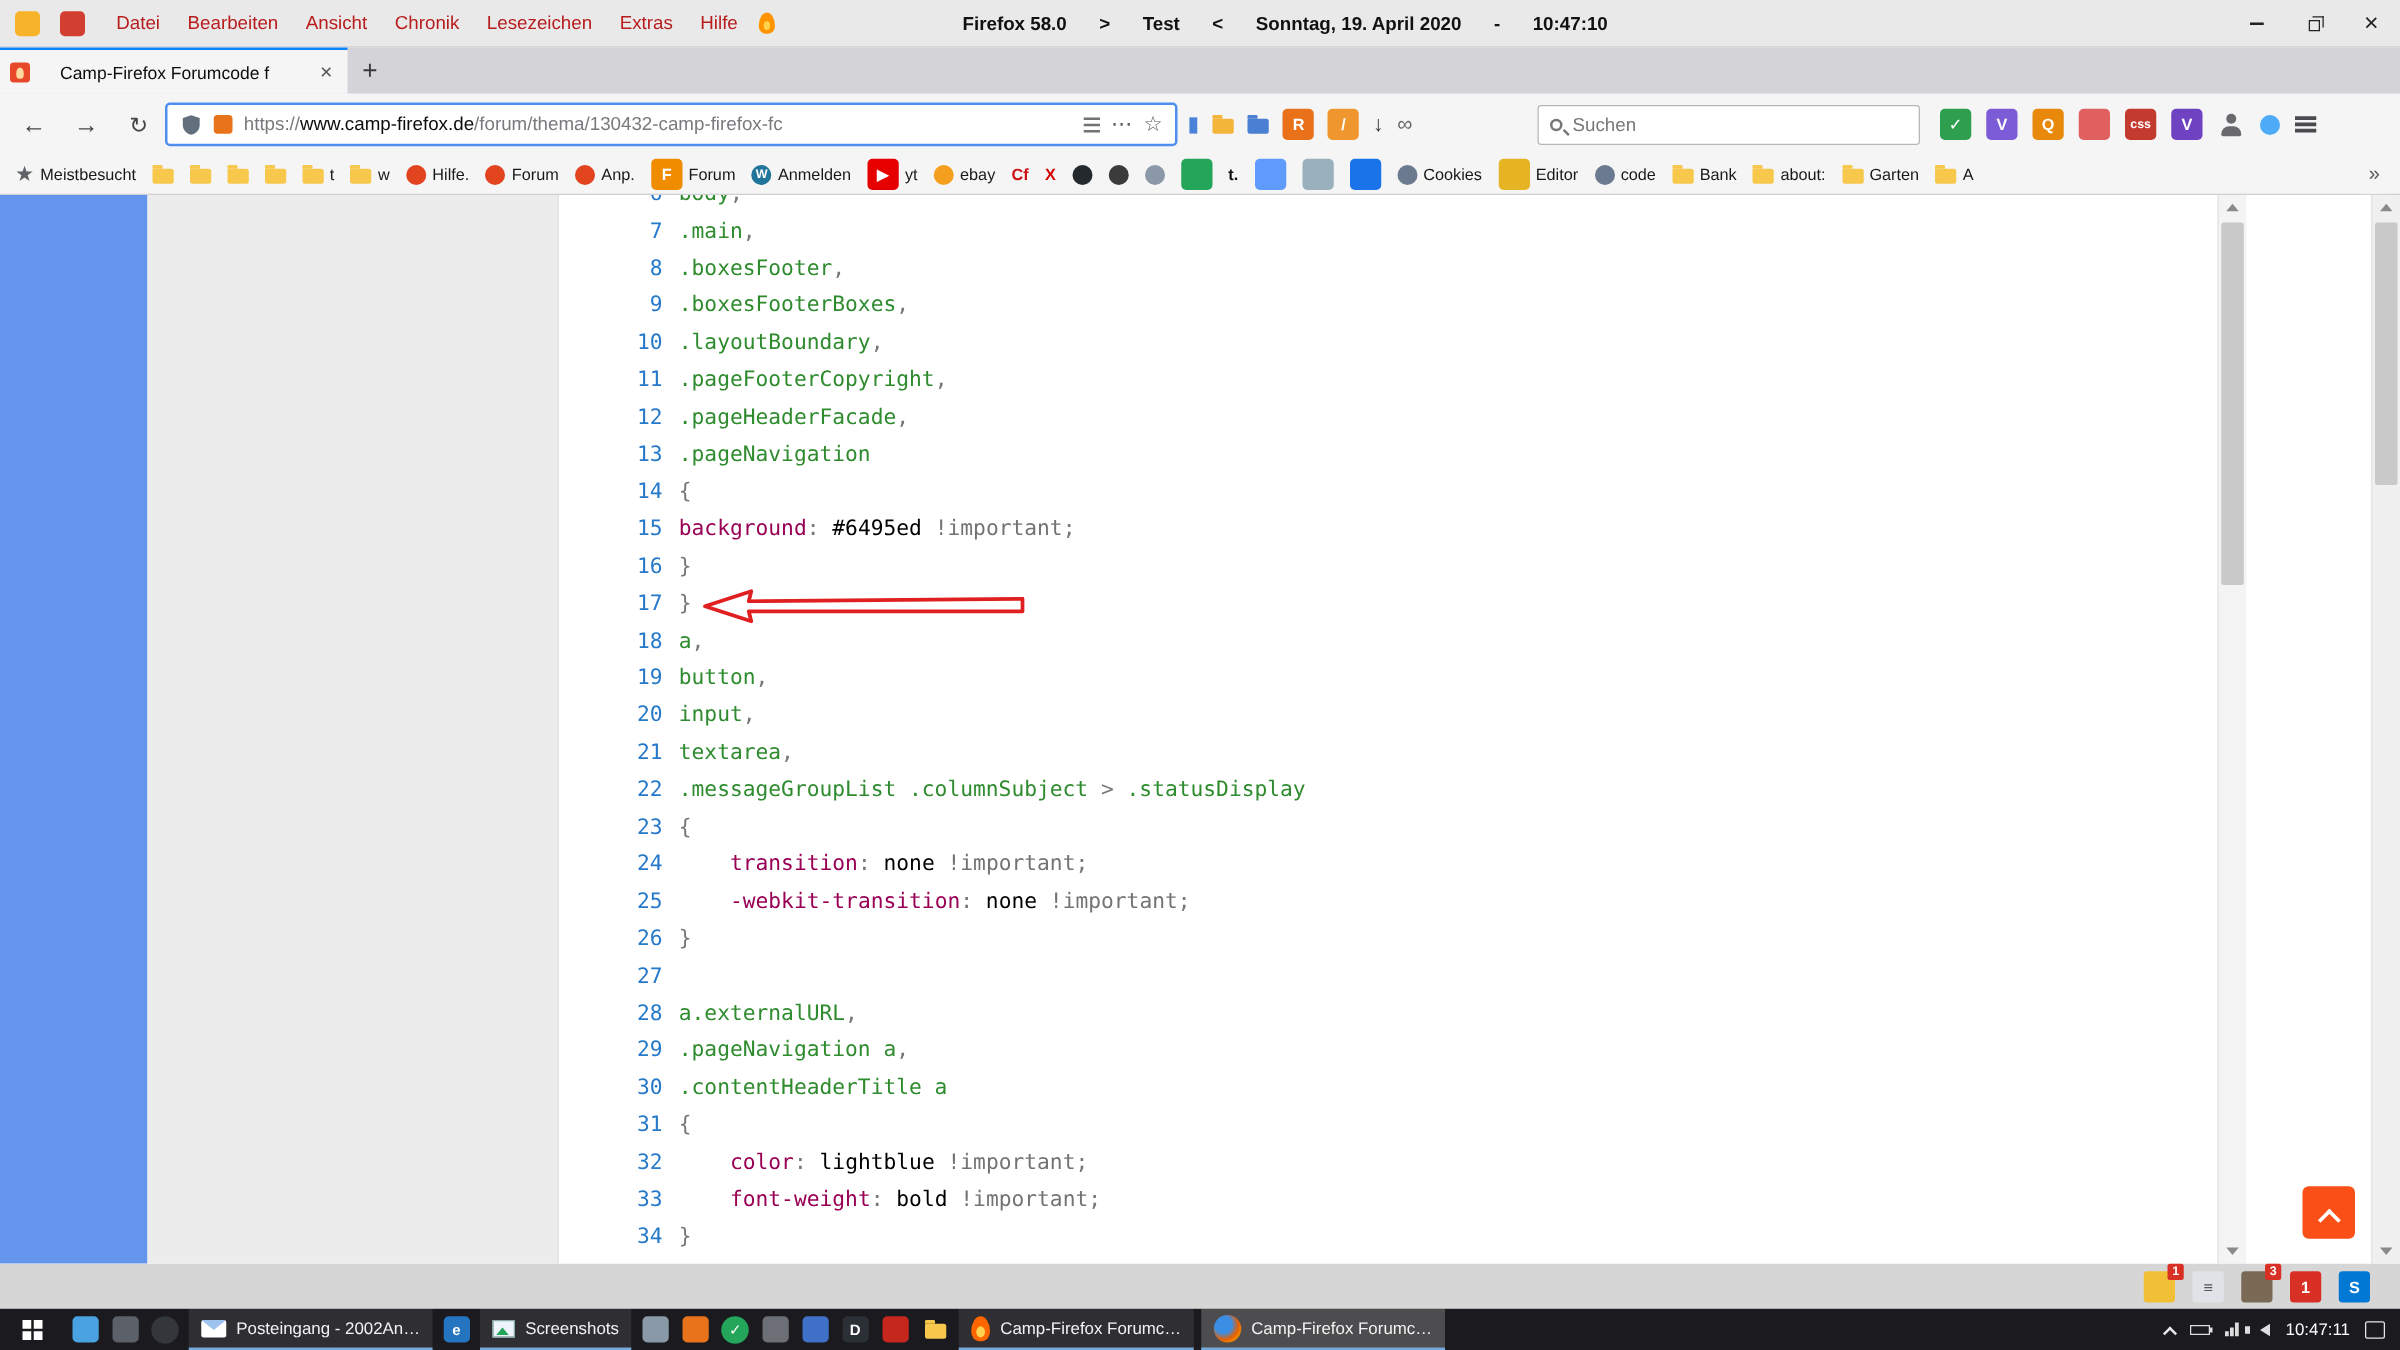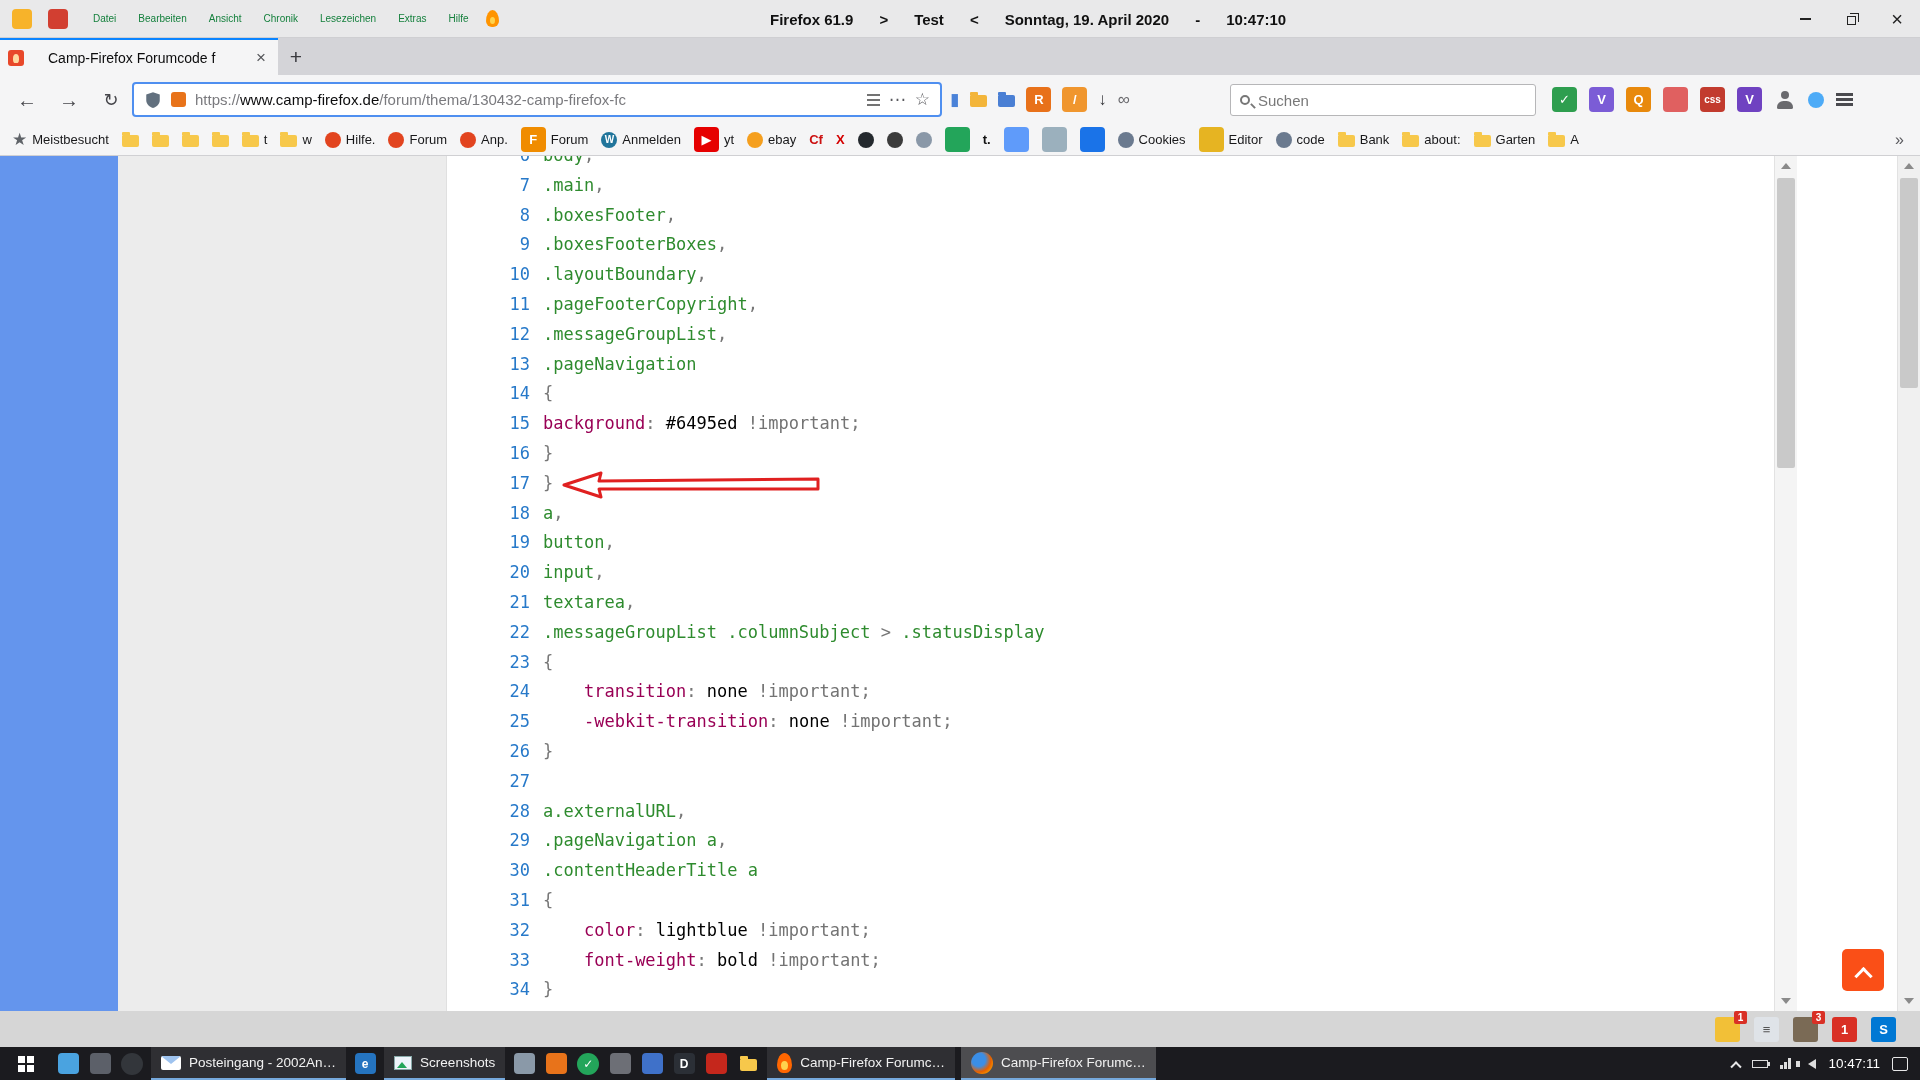--- a/index.html
+++ b/index.html
@@ -5,21 +5,21 @@
 *{margin:0;padding:0;box-sizing:border-box}
 body{background:#444;font-family:"Liberation Sans","DejaVu Sans",sans-serif}
 #screen{position:relative;width:1920px;height:1080px;background:#fff;overflow:hidden;color:#0c0c0d}
 
 
 #titlebar{position:absolute;top:0;left:0;right:0;height:38px;background:#e9e9ea;border-bottom:1px solid #cfcfd2;display:flex;align-items:center}
 .tb-ic{width:20px;height:20px;border-radius:4px;flex:none}
 #tb-ic1{margin-left:12px;background:#f7b32a}
 #tb-ic2{margin-left:16px;background:#d23f31}
 #menubar{display:flex;margin-left:14px}
-.menu-item{padding:0 11px;font-size:10px;line-height:38px;color:#15803d;white-space:nowrap}
+.menu-item{padding:0 11px;font-size:15px;line-height:38px;color:#b91c1c;white-space:nowrap}
 #flame{width:13px;height:17px;margin-left:6px;align-self:center;background:#ff9400;border-radius:50% 50% 45% 45%/65% 65% 35% 35%;position:relative}
 #flame::after{content:"";position:absolute;left:4px;top:7px;width:5px;height:7px;background:#ffd34d;border-radius:50%}
 #title-center{position:absolute;left:770px;top:0;height:38px;display:flex;align-items:center;gap:26px;font-size:15px;font-weight:700;color:#111;white-space:nowrap}
 #win-controls{position:absolute;right:0;top:0;height:38px;display:flex}
 .win-btn{width:46px;height:38px;display:flex;align-items:center;justify-content:center}
 .glyph-min{width:11px;height:2px;background:#222}
 .glyph-restore{width:9px;height:9px;border:1px solid #222;position:relative;background:#e9e9ea;margin-top:3px}
 .glyph-restore::before{content:"";position:absolute;left:2px;top:-4px;width:8px;height:8px;border-top:1px solid #222;border-right:1px solid #222}
 .glyph-close{font-size:20px;color:#222;line-height:1}
 
@@ -142,21 +142,21 @@
         <span class="menu-item">Datei</span>
         <span class="menu-item">Bearbeiten</span>
         <span class="menu-item">Ansicht</span>
         <span class="menu-item">Chronik</span>
         <span class="menu-item">Lesezeichen</span>
         <span class="menu-item">Extras</span>
         <span class="menu-item">Hilfe</span>
       </div>
     <span id="flame"></span>
     <div id="title-center">
-      <span>Firefox 61.9</span>
+      <span>Firefox 58.0</span>
       <span>&gt;</span>
       <span>Test</span>
       <span>&lt;</span>
       <span>Sonntag, 19. April 2020</span>
       <span>-</span>
       <span>10:47:10</span>
     </div>
     <div id="win-controls">
       <div class="win-btn">
           <span class="glyph-min"></span>
@@ -338,21 +338,21 @@
   <div id="content">
     <div id="blue-strip"></div>
     <div id="gray-panel"></div>
     <div id="code-block">
         <div class="code-line"><span class="ln">6</span><span class="code-text"><span class="tok-sel">body</span><span class="tok-pun">,</span></span></div>
         <div class="code-line"><span class="ln">7</span><span class="code-text"><span class="tok-sel">.main</span><span class="tok-pun">,</span></span></div>
         <div class="code-line"><span class="ln">8</span><span class="code-text"><span class="tok-sel">.boxesFooter</span><span class="tok-pun">,</span></span></div>
         <div class="code-line"><span class="ln">9</span><span class="code-text"><span class="tok-sel">.boxesFooterBoxes</span><span class="tok-pun">,</span></span></div>
         <div class="code-line"><span class="ln">10</span><span class="code-text"><span class="tok-sel">.layoutBoundary</span><span class="tok-pun">,</span></span></div>
         <div class="code-line"><span class="ln">11</span><span class="code-text"><span class="tok-sel">.pageFooterCopyright</span><span class="tok-pun">,</span></span></div>
-        <div class="code-line"><span class="ln">12</span><span class="code-text"><span class="tok-sel">.messageGroupList</span><span class="tok-pun">,</span></span></div>
+        <div class="code-line"><span class="ln">12</span><span class="code-text"><span class="tok-sel">.pageHeaderFacade</span><span class="tok-pun">,</span></span></div>
         <div class="code-line"><span class="ln">13</span><span class="code-text"><span class="tok-sel">.pageNavigation</span></span></div>
         <div class="code-line"><span class="ln">14</span><span class="code-text"><span class="tok-pun">{</span></span></div>
         <div class="code-line"><span class="ln">15</span><span class="code-text"><span class="tok-prop">background</span><span class="tok-pun">:</span><span class="tok-pln"> </span><span class="tok-val">#6495ed</span><span class="tok-pln"> </span><span class="tok-imp">!important</span><span class="tok-pun">;</span></span></div>
         <div class="code-line"><span class="ln">16</span><span class="code-text"><span class="tok-pun">}</span></span></div>
         <div class="code-line"><span class="ln">17</span><span class="code-text"><span class="tok-pun">}</span></span></div>
         <div class="code-line"><span class="ln">18</span><span class="code-text"><span class="tok-sel">a</span><span class="tok-pun">,</span></span></div>
         <div class="code-line"><span class="ln">19</span><span class="code-text"><span class="tok-sel">button</span><span class="tok-pun">,</span></span></div>
         <div class="code-line"><span class="ln">20</span><span class="code-text"><span class="tok-sel">input</span><span class="tok-pun">,</span></span></div>
         <div class="code-line"><span class="ln">21</span><span class="code-text"><span class="tok-sel">textarea</span><span class="tok-pun">,</span></span></div>
         <div class="code-line"><span class="ln">22</span><span class="code-text"><span class="tok-sel">.messageGroupList .columnSubject</span><span class="tok-pun"> &gt; </span><span class="tok-sel">.statusDisplay</span></span></div>

